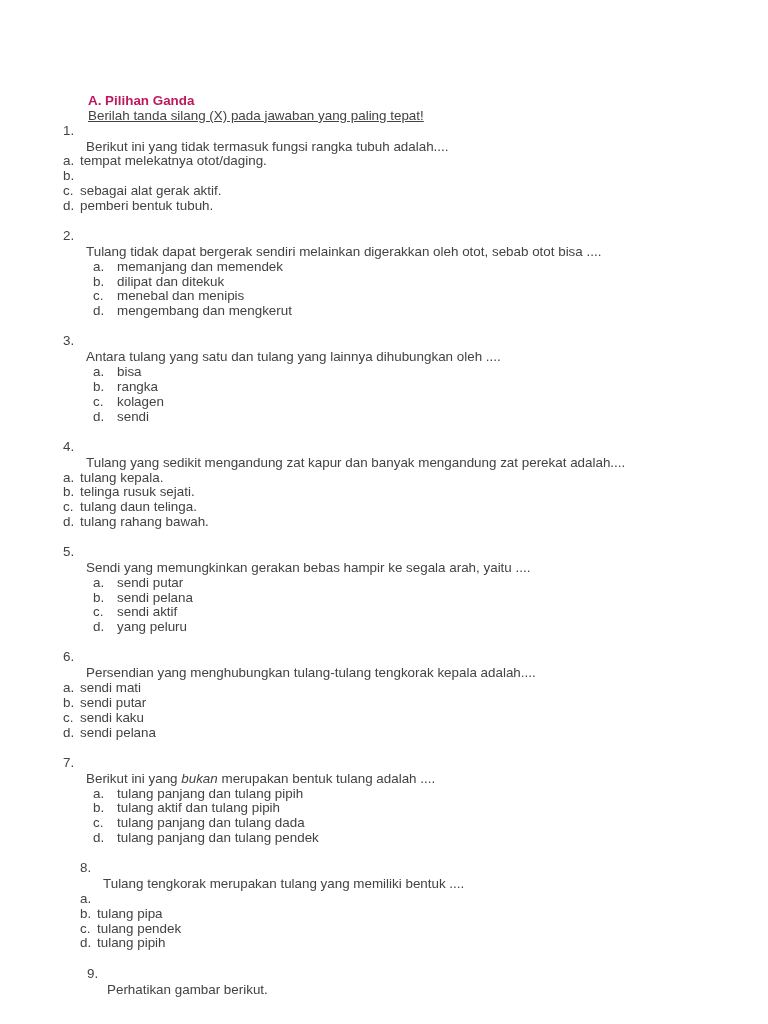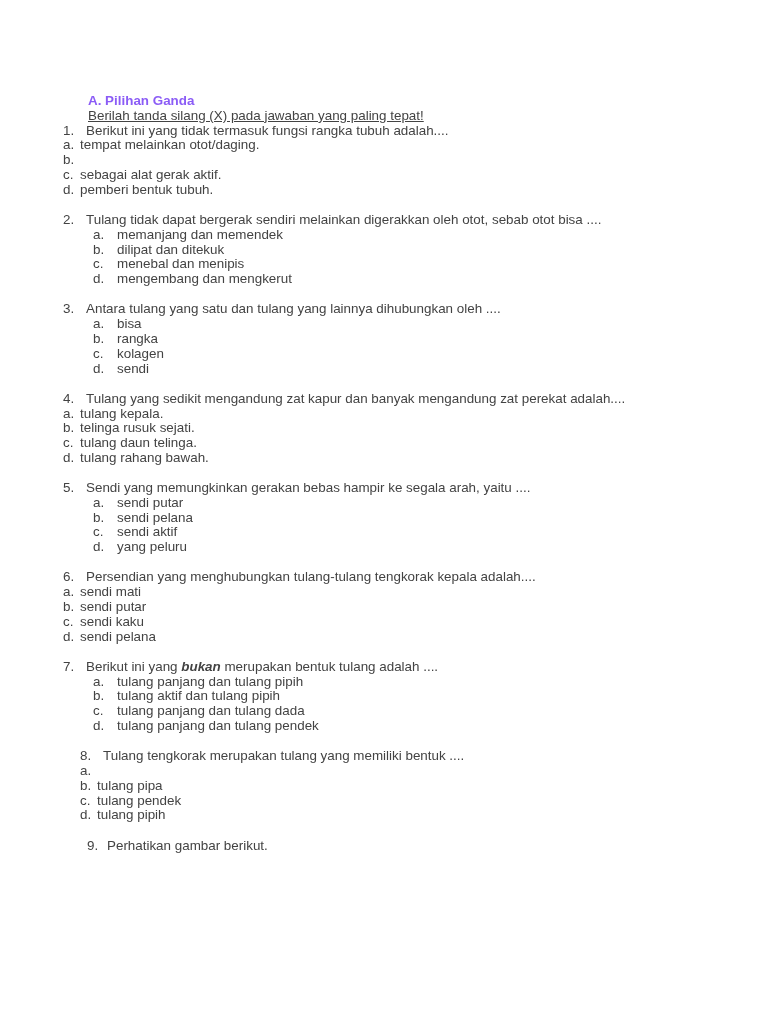--- a/index.html
+++ b/index.html
@@ -22,74 +22,75 @@
     position: absolute;
     left: 63px;
     top: 94px;
     width: 665px;
   }
   .doc-header {
     margin-left: 25px;
   }
   .section-title {
     font-weight: bold;
-    color: #8b5cf6;
+    color: #be185d;
   }
   .instruction {
     text-decoration: underline;
   }
   .q-block {
     margin-bottom: 15.4px;
   }
   .q-line {
     display: flex;
   }
   .q-num {
     flex: 0 0 23px;
   }
   .q-text {
     flex: 1 1 auto;
+    margin-top: 16px;
   }
   .opt-line {
     display: flex;
   }
   .opt-letter {
     flex: 0 0 17px;
   }
   .indent-opts .opt-line {
     margin-left: 30px;
   }
   .indent-opts .opt-letter {
     flex: 0 0 24px;
   }
   .shift-1 { margin-left: 17px; }
   .shift-2 { margin-left: 24px; }
   .emph {
-    font-weight: bold;
+    font-weight: normal;
     font-style: italic;
   }
 </style>
 </head>
 <body>
 
 <div class="page">
 
   <div class="doc-header">
     <div class="section-title">A. Pilihan Ganda</div>
     <div class="instruction">Berilah tanda silang (X) pada jawaban yang paling tepat!</div>
   </div>
 
   <div class="q-block">
     <div class="q-line">
       <span class="q-num">1.</span>
       <span class="q-text">Berikut ini yang tidak termasuk fungsi rangka tubuh adalah....</span>
     </div>
     <div class="opt-line">
       <span class="opt-letter">a.</span>
-      <span class="opt-text">tempat melainkan otot/daging.</span>
+      <span class="opt-text">tempat melekatnya otot/daging.</span>
     </div>
     <div class="opt-line">
       <span class="opt-letter">b.</span>
     </div>
     <div class="opt-line">
       <span class="opt-letter">c.</span>
       <span class="opt-text">sebagai alat gerak aktif.</span>
     </div>
     <div class="opt-line">
       <span class="opt-letter">d.</span>

